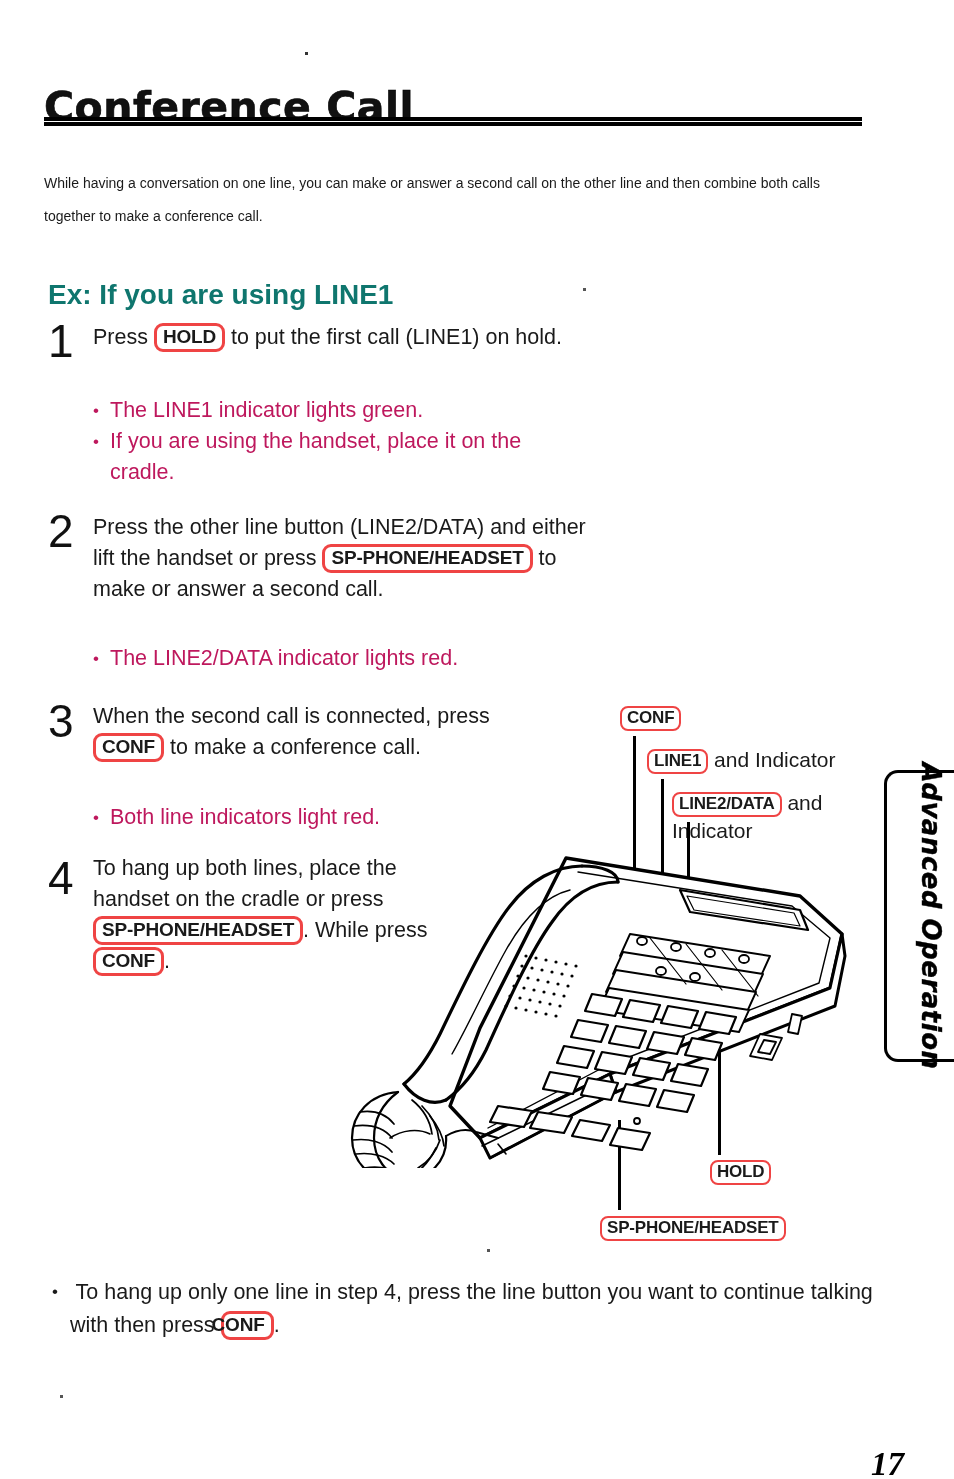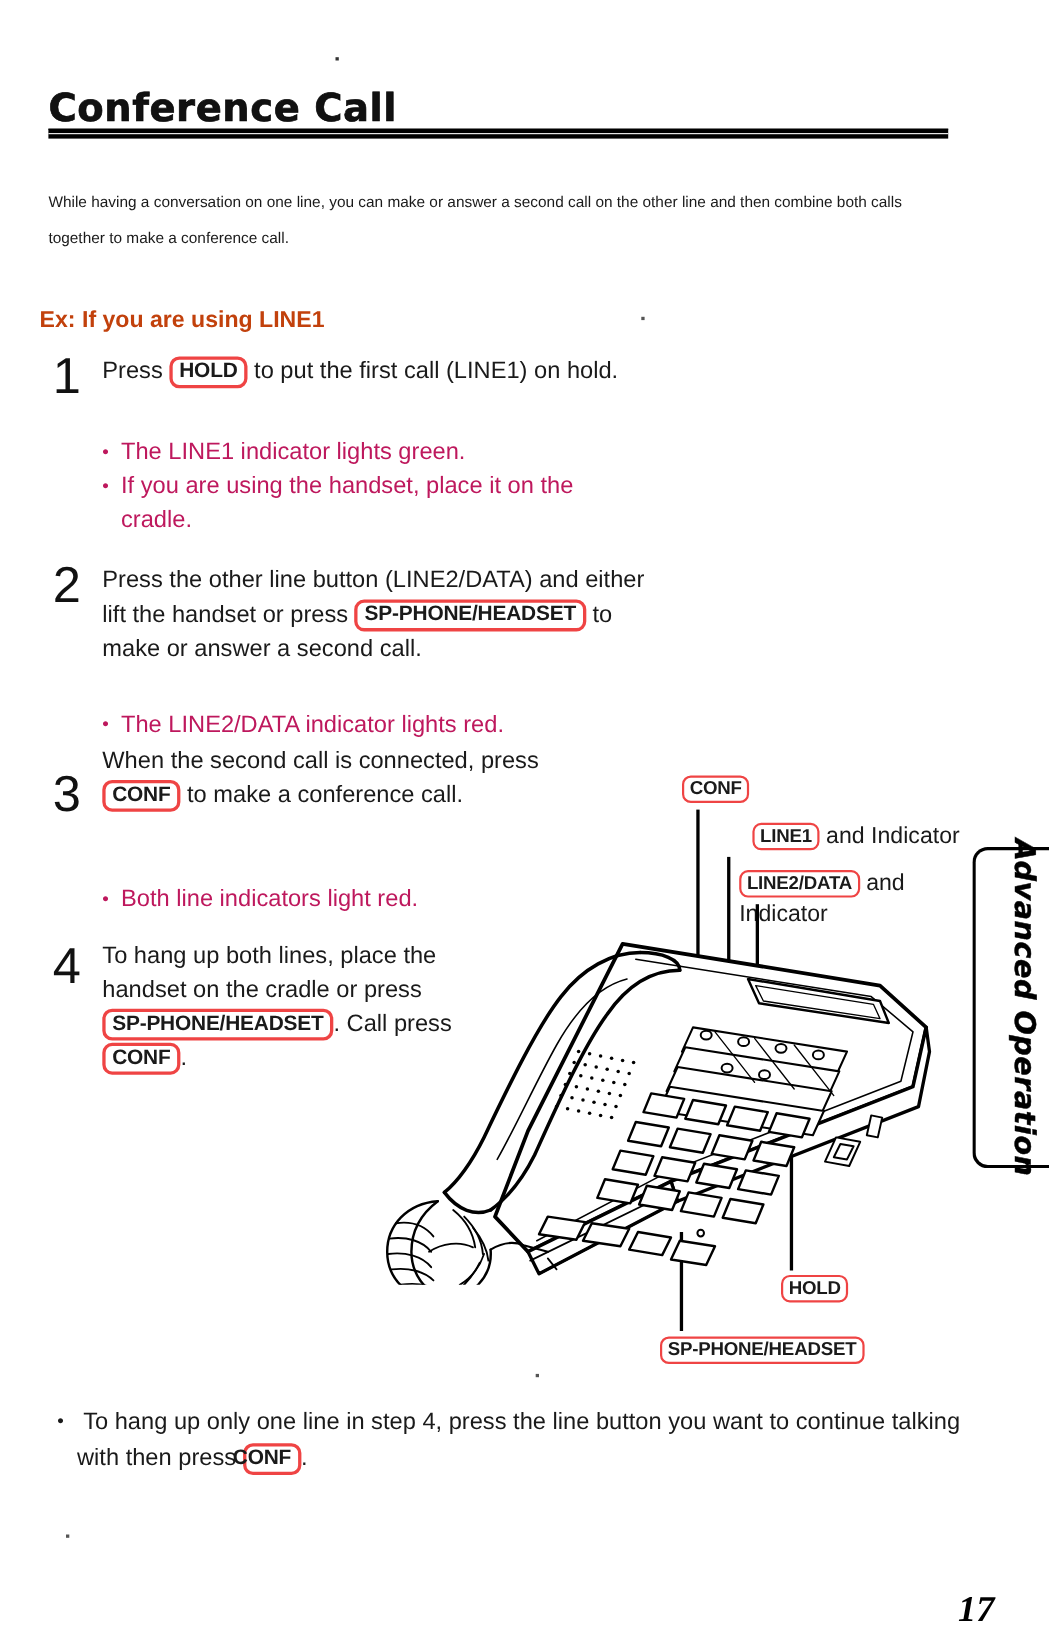--- a/index.html
+++ b/index.html
@@ -19,21 +19,21 @@
     height: 1479px;
     overflow: hidden;
     background: #ffffff;
   }
 
   
   .page-title {
     position: absolute;
     left: 44px;
     top: 56px;
-    font-size: 35px;
+    font-size: 41px;
     font-weight: bold;
     letter-spacing: 0.5px;
     color: #111;
     font-family: "DejaVu Sans", sans-serif;
     -webkit-text-stroke: 0.6px #000;
   }
   .title-rule {
     position: absolute;
     left: 44px;
     top: 117px;
@@ -63,25 +63,25 @@
     top: 153px;
     width: 830px;
     font-size: 14px;
     line-height: 33px;
     color: #1a1a1a;
   }
 
   
   .ex-heading {
     position: absolute;
-    left: 36px;
+    left: 48px;
     top: 279px;
-    font-size: 21px;
+    font-size: 28px;
     font-weight: bold;
-    color: #c2410c;
+    color: #0f766e;
   }
   .stray-dot {
     position: absolute;
     width: 3px; height: 3px;
     background: #555;
   }
 
   
   .step {
     position: absolute;
@@ -269,45 +269,45 @@
       <span class="key">SP-PHONE/HEADSET</span>
       <span>to make or answer a second call.</span>
     </div>
     <div class="bullets" style="left:93px; top:643px; width:500px;">
       <span class="bl dot">The LINE2/DATA indicator lights red.</span>
     </div>
   </div>
 
   <div class="step">
     <div class="step-num" style="left:48px; top:698px;">3</div>
-    <div class="step-body" style="left:93px; top:676px; width:420px;">
+    <div class="step-body" style="left:93px; top:701px; width:420px;">
       <span>When the second call is connected, press</span>
       <span class="key">CONF</span>
       <span>to make a conference call.</span>
     </div>
     <div class="bullets" style="left:93px; top:802px; width:420px;">
       <span class="bl dot">Both line indicators light red.</span>
     </div>
   </div>
 
   <div class="step">
     <div class="step-num" style="left:48px; top:855px;">4</div>
     <div class="step-body" style="left:93px; top:853px; width:340px;">
       <span>To hang up both lines, place the handset on the cradle or press</span>
       <span class="key">SP-PHONE/HEADSET</span><span>.</span>
-      <span>Call press</span>
+      <span>While press</span>
       <span class="key">CONF</span><span>.</span>
     </div>
   </div>
 
   <div class="callout" style="left:620px; top:703px;">
     <span class="key sm">CONF</span>
   </div>
 
-  <div class="callout" style="left:684px; top:746px;">
+  <div class="callout" style="left:647px; top:746px;">
     <span class="key sm">LINE1</span><span> and Indicator</span>
   </div>
 
   <div class="callout-wrap" style="left:672px; top:789px;">
     <span class="key sm">LINE2/DATA</span><span> and</span>
     <div>Indicator</div>
   </div>
 
   <div class="callout" style="left:710px; top:1157px;">
     <span class="key sm">HOLD</span>

